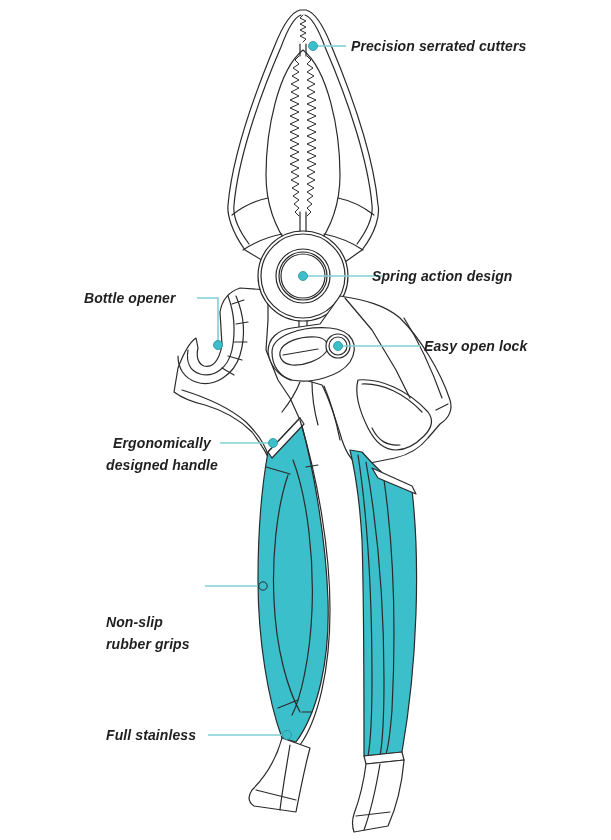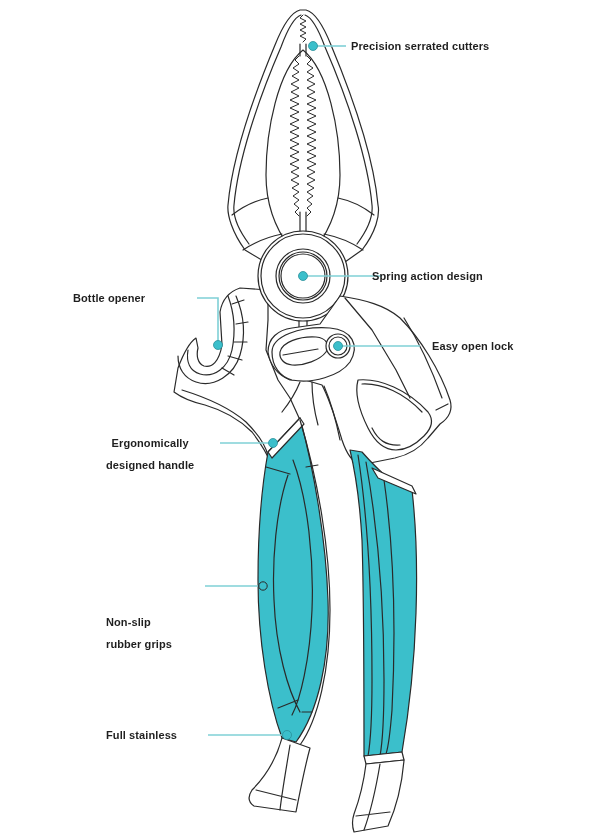--- a/index.html
+++ b/index.html
@@ -1,20 +1,20 @@
 <!DOCTYPE html>
 <html><head>
 <meta charset="utf-8">
 <style>
   html, body { margin: 0; padding: 0; background: #ffffff; }
   body { width: 611px; height: 840px; position: relative; overflow: hidden;
          font-family: "Liberation Sans", "DejaVu Sans", sans-serif; }
   #diagram { position: absolute; left: 0; top: 0; width: 611px; height: 840px; }
-  .label { position: absolute; font-weight: bold; font-size: 11px; color: #1f1f1f;
-           line-height: 22px; white-space: nowrap; letter-spacing: 0.1px; }
+  .label { position: absolute; font-weight: bold; font-size: 14px; color: #1f1f1f;
+           line-height: 22px; white-space: nowrap; letter-spacing: 0.1px; font-style: italic; }
   .lbl-line { display: block; }
 </style>
 </head>
 <body>
 
 <svg id="diagram" viewBox="0 0 611 840" xmlns="http://www.w3.org/2000/svg">
   <g fill="none" stroke="#2a2a2a" stroke-width="1.2" stroke-linejoin="round" stroke-linecap="round">
 
     <g>
       <path fill="#fff" d="M300,10 C292,12 283,25 275,45 C252,100 232,160 228,205 C227,215 232,232 245,250 L265,262 L345,262 L362,250 C376,232 380,215 378,205 C374,160 354,100 331,45 C323,25 314,12 306,10 Z"></path>
@@ -106,24 +106,24 @@
     <circle cx="287" cy="735" r="4.5" fill="#3bbfcb" stroke="#2a8f99" stroke-width="0.8"></circle>
   </g>
 </svg>
 
 <div class="label" style="left:351px; top:35px;">
   <span class="lbl-line">Precision serrated cutters</span>
 </div>
 <div class="label" style="left:372px; top:265px;">
   <span class="lbl-line">Spring action design</span>
 </div>
-<div class="label" style="left:73px; top:287px;">
+<div class="label" style="left:84px; top:287px;">
   <span class="lbl-line">Bottle opener</span>
 </div>
-<div class="label" style="left:424px; top:335px;margin-left:8px;">
+<div class="label" style="left:424px; top:335px;">
   <span class="lbl-line">Easy open lock</span>
 </div>
 <div class="label" style="left:106px; top:432px;text-align:center;">
   <span class="lbl-line">Ergonomically</span>
   <span class="lbl-line">designed handle</span>
 </div>
 <div class="label" style="left:106px; top:575px;margin-top:36px;">
   <span class="lbl-line">Non-slip</span>
   <span class="lbl-line">rubber grips</span>
 </div>

